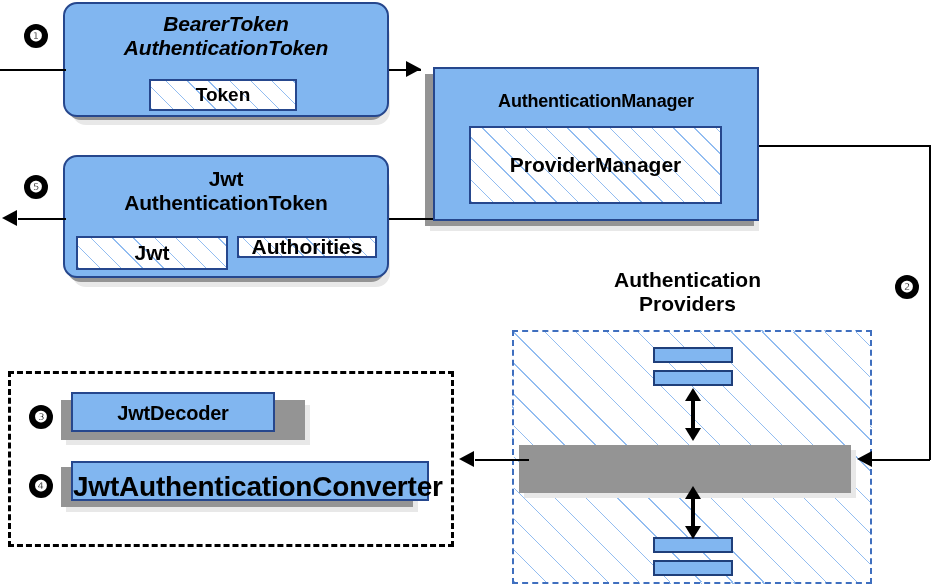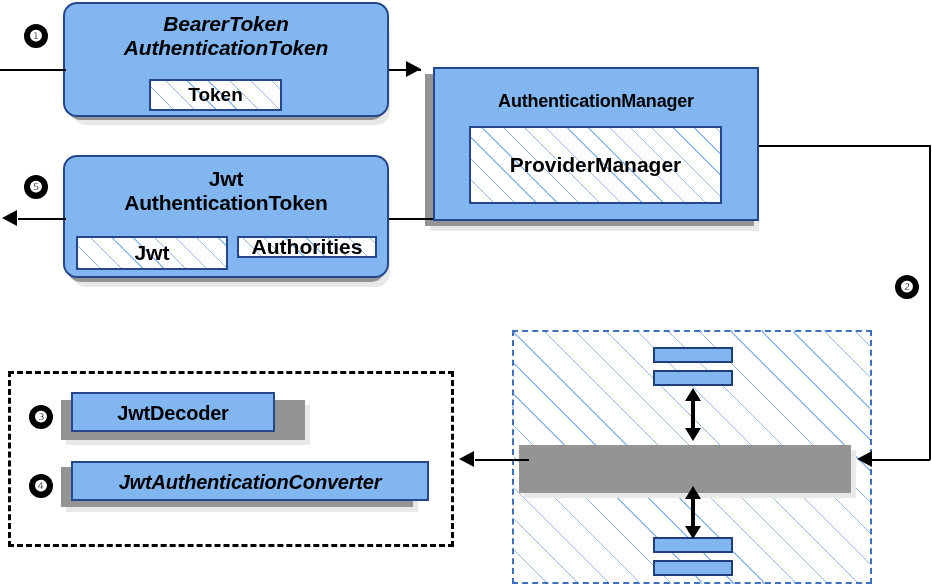--- a/index.html
+++ b/index.html
@@ -185,21 +185,21 @@
 
   <div class="shadow-light rounded" style="left:72px; top:21px; width:318px; height:104px;"></div>
   <div class="shadow-dark rounded" style="left:67px; top:16px; width:318px; height:104px;"></div>
 
   <div class="card rounded" style="left:63px; top:2px; width:326px; height:115px;">
     <div class="card-title" style="top:8px; font-size:21px;font-style:italic;">
       <div>BearerToken</div>
       <div>AuthenticationToken</div>
     </div>
   </div>
-  <div class="hatchbox" style="left:149px; top:79px; width:133px; height:32px;">
+  <div class="hatchbox" style="left:149px; top:79px; width:148px; height:32px;">
     <span style="font-size:19px;">Token</span>
   </div>
 
   <div class="hline" style="left:389px; top:69px; width:32px;"></div>
   <div class="arrow-head arrow-right" style="left:406px; top:61px;"></div>
 
   <div class="shadow-light" style="left:430px; top:79px; width:329px; height:152px;"></div>
   <div class="shadow-dark" style="left:425px; top:74px; width:329px; height:152px;"></div>
 
   <div class="card" style="left:433px; top:67px; width:326px; height:154px;">
@@ -231,20 +231,24 @@
     <span style="font-size:21px;">Jwt</span>
   </div>
   <div class="hatchbox" style="left:237px; top:236px; width:140px; height:22px;">
     <span style="font-size:21px;">Authorities</span>
   </div>
 
   <div class="hline" style="left:389px; top:218px; width:44px;"></div>
   <div class="hline" style="left:18px; top:218px; width:48px;"></div>
   <div class="arrow-head arrow-left" style="left:2px; top:210px;"></div>
 
+  <div class="caption" style="left:560px; top:268px; width:255px; font-size:21px;">
+    <div>Authentication</div>
+    <div>Providers</div>
+  </div>
 
   <div class="dashed-blue-hatch" style="left:512px; top:330px; width:360px; height:254px;"></div>
 
   <div class="stub" style="left:653px; top:347px; width:80px; height:16px;"></div>
   <div class="stub" style="left:653px; top:370px; width:80px; height:16px;"></div>
 
   <div class="dbl-arrow-stem" style="left:691px; top:394px; height:42px;"></div>
   <div class="arrow-head arrow-up" style="left:685px; top:388px;"></div>
   <div class="arrow-head arrow-down" style="left:685px; top:428px;"></div>
 
@@ -269,16 +273,16 @@
   <div class="shadow-dark" style="left:61px; top:400px; width:244px; height:40px;"></div>
   <div class="card" style="left:71px; top:392px; width:204px; height:40px;">
     <div class="card-title" style="top:8px; font-size:20px;">JwtDecoder</div>
   </div>
 
   <div class="bullet" style="left:29px; top:474px;">❹</div>
 
   <div class="shadow-light" style="left:66px; top:472px; width:352px; height:40px;"></div>
   <div class="shadow-dark" style="left:61px; top:467px; width:352px; height:40px;"></div>
   <div class="card" style="left:71px; top:461px; width:358px; height:40px;">
-    <div class="card-title" style="top:8px; font-size:20px;font-style:italic;">JwtAuthenticationConverter</div>
+    <div class="card-title" style="top:8px; font-size:28px;">JwtAuthenticationConverter</div>
   </div>
 
 </div>
 
 </body></html>

